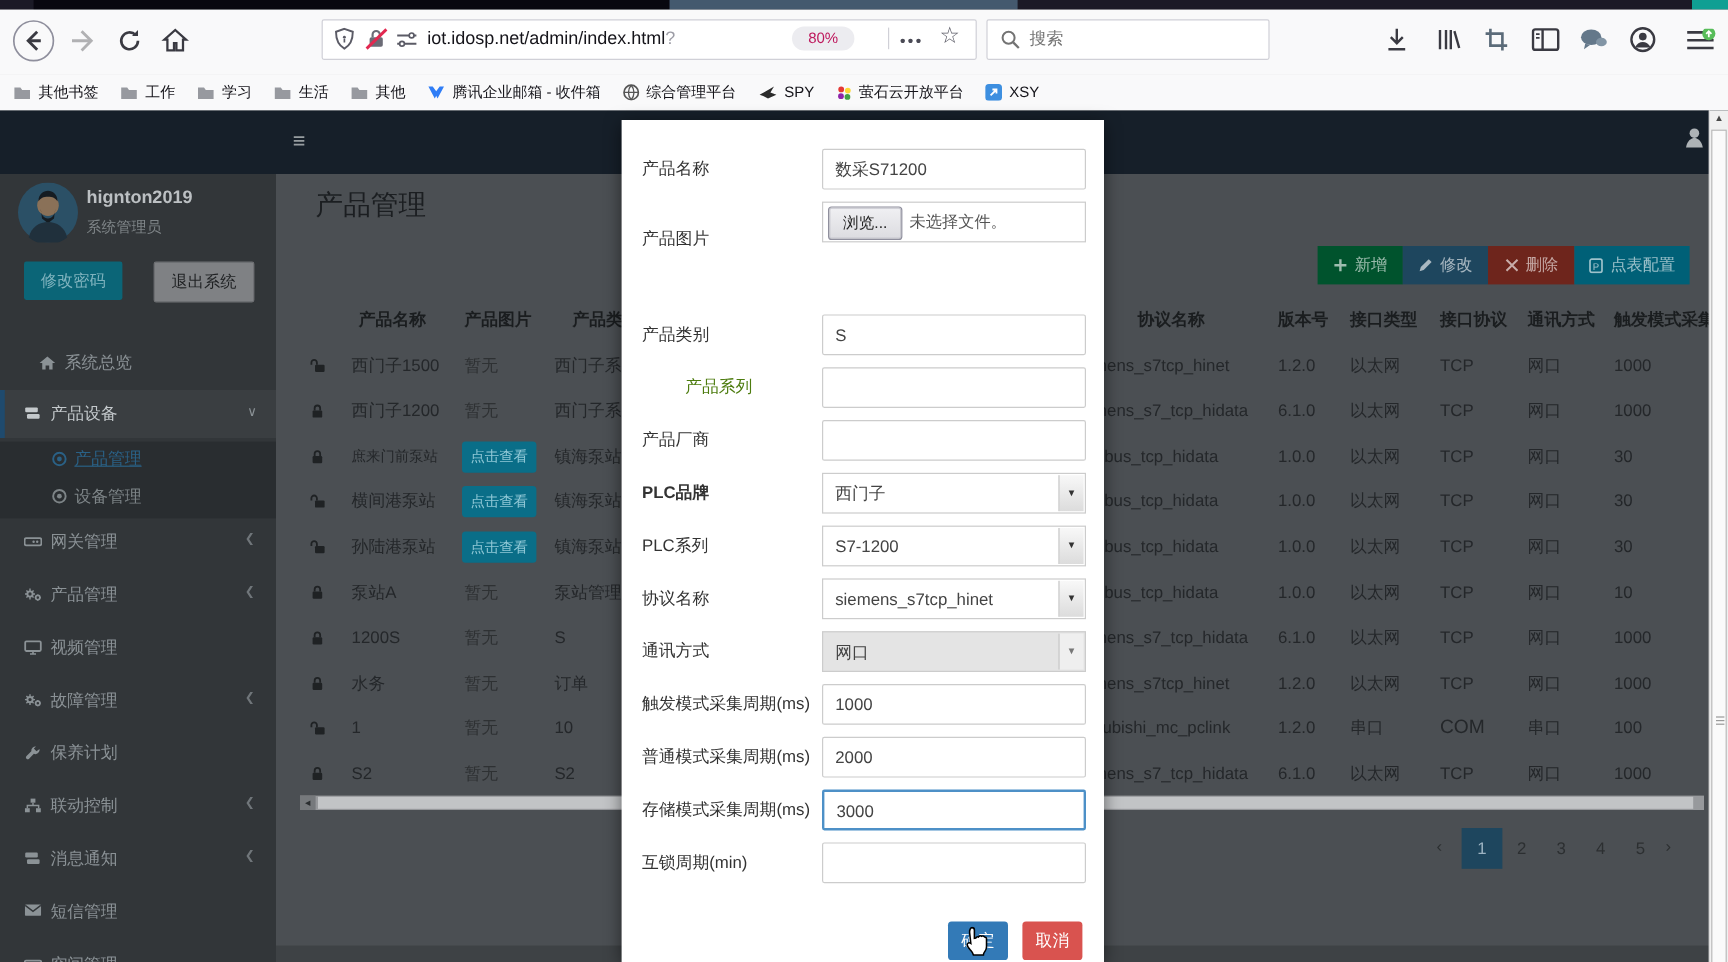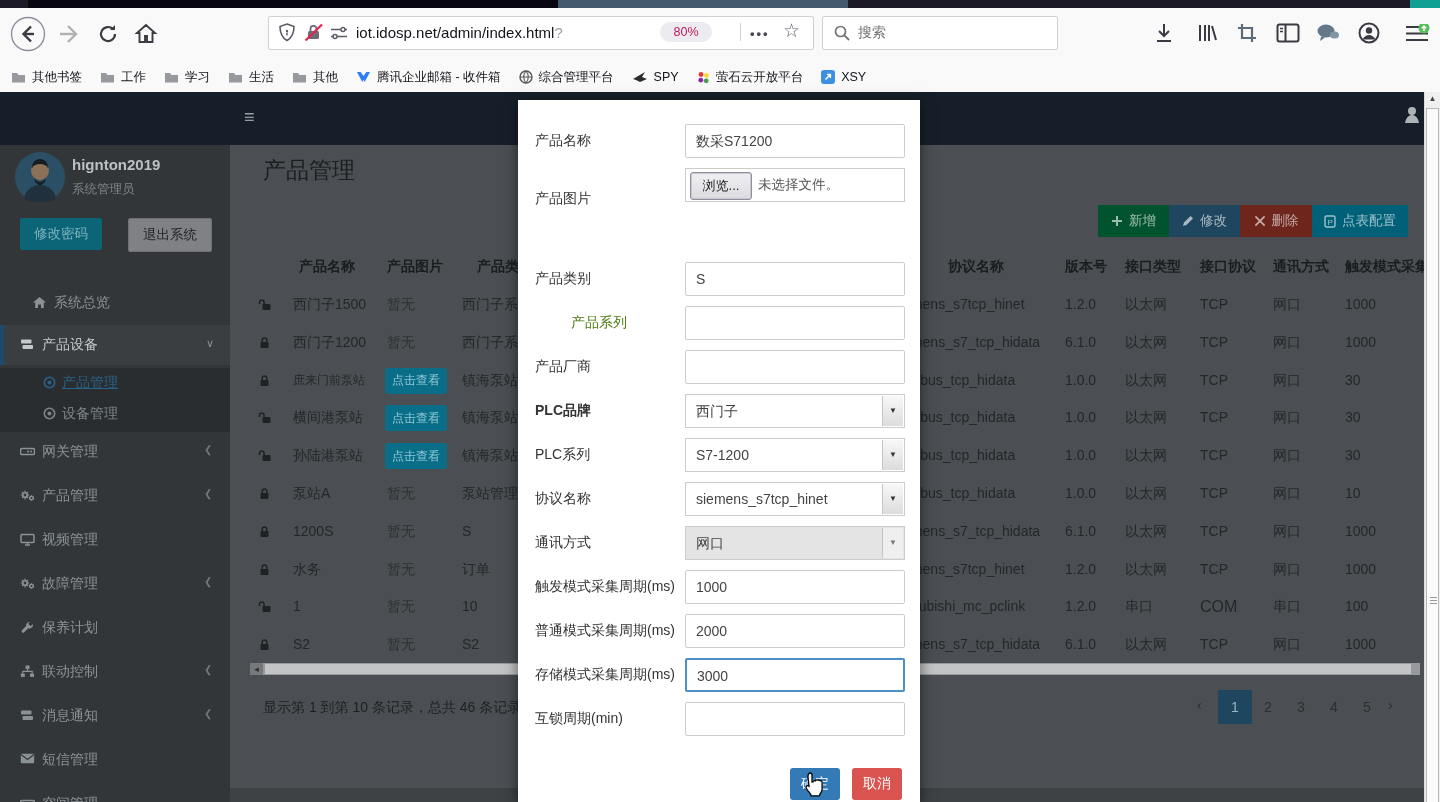--- a/index.html
+++ b/index.html
@@ -515,21 +515,20 @@
         <div style="position: absolute; left: 1033px; top: 9px; width: 230px; height: 20px; font-size: 14px; color: rgb(36, 39, 42); white-space: nowrap;">网口</div>
         <div style="position: absolute; left: 1105px; top: 9px; width: 230px; height: 20px; font-size: 14px; color: rgb(36, 39, 42); white-space: nowrap;">1000</div>
       </div>
     </div>
 
   <div class="a" style="left:250px;top:663px;width:1170px;height:12px;background:#97999c;">
     <div style="position:absolute;left:0;top:0;width:13px;height:12px;background:#76797c;color:#2b2e30;font-size:9px;line-height:12px;text-align:center;">◂</div>
     <div style="position:absolute;left:15px;top:1px;width:1146px;height:10px;background:#c2c4c6;"></div>
   </div>
 
-  <div class="a" style="left:263px;top:699px;font-size:14px;color:#1d2023;">显示第 1 到第 10 条记录，总共 46 条记录</div>
   <div class="a" id="pager">
       <div style="position: absolute; left: 1197px; top: 697px; width: 16px; height: 20px; font-size: 14px; color: rgb(44, 47, 49);">‹</div>
       <div style="position: absolute; left: 1218px; top: 690px; width: 34px; height: 34px; display: flex; align-items: center; justify-content: center; font-size: 14px; background: rgb(30, 70, 94); color: rgb(157, 179, 194);">1</div>
       <div style="position: absolute; left: 1251px; top: 690px; width: 34px; height: 34px; display: flex; align-items: center; justify-content: center; font-size: 14px; background: transparent; color: rgb(44, 47, 49);">2</div>
       <div style="position: absolute; left: 1284px; top: 690px; width: 34px; height: 34px; display: flex; align-items: center; justify-content: center; font-size: 14px; background: transparent; color: rgb(44, 47, 49);">3</div>
       <div style="position: absolute; left: 1317px; top: 690px; width: 34px; height: 34px; display: flex; align-items: center; justify-content: center; font-size: 14px; background: transparent; color: rgb(44, 47, 49);">4</div>
       <div style="position: absolute; left: 1350px; top: 690px; width: 34px; height: 34px; display: flex; align-items: center; justify-content: center; font-size: 14px; background: transparent; color: rgb(44, 47, 49);">5</div>
       <div style="position: absolute; left: 1388px; top: 697px; width: 16px; height: 20px; font-size: 14px; color: rgb(44, 47, 49);">›</div>
     </div>
 

